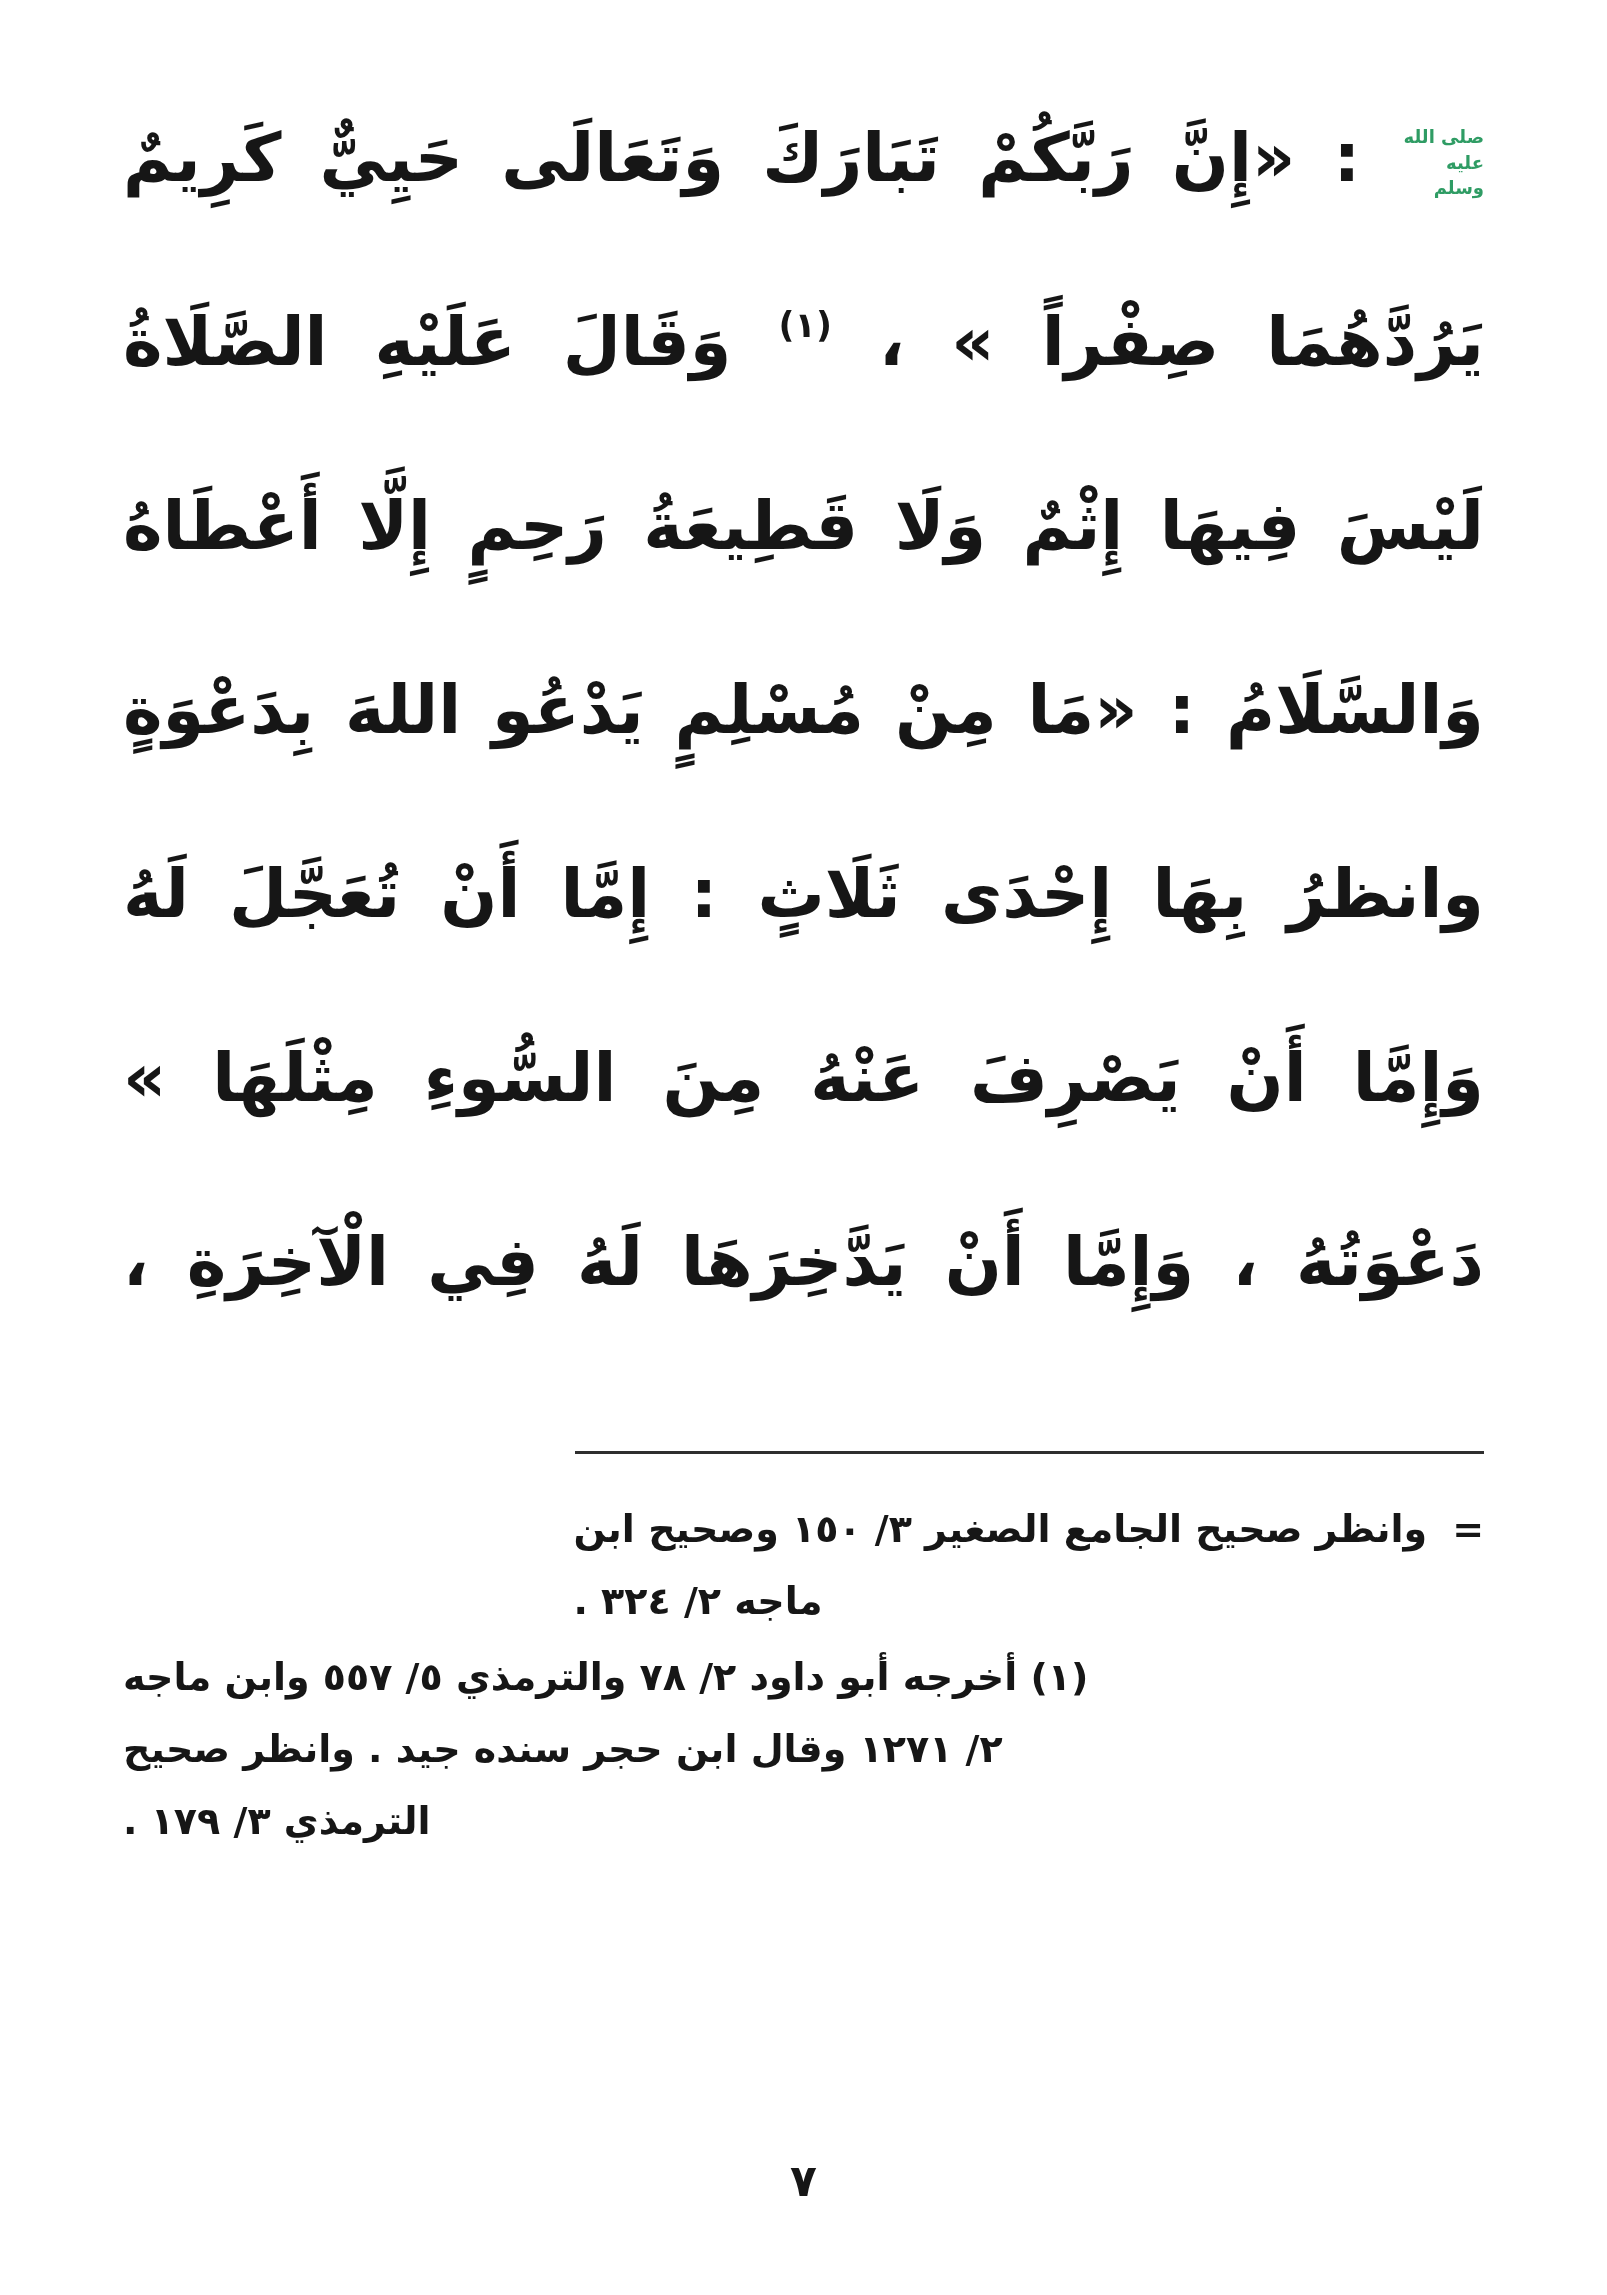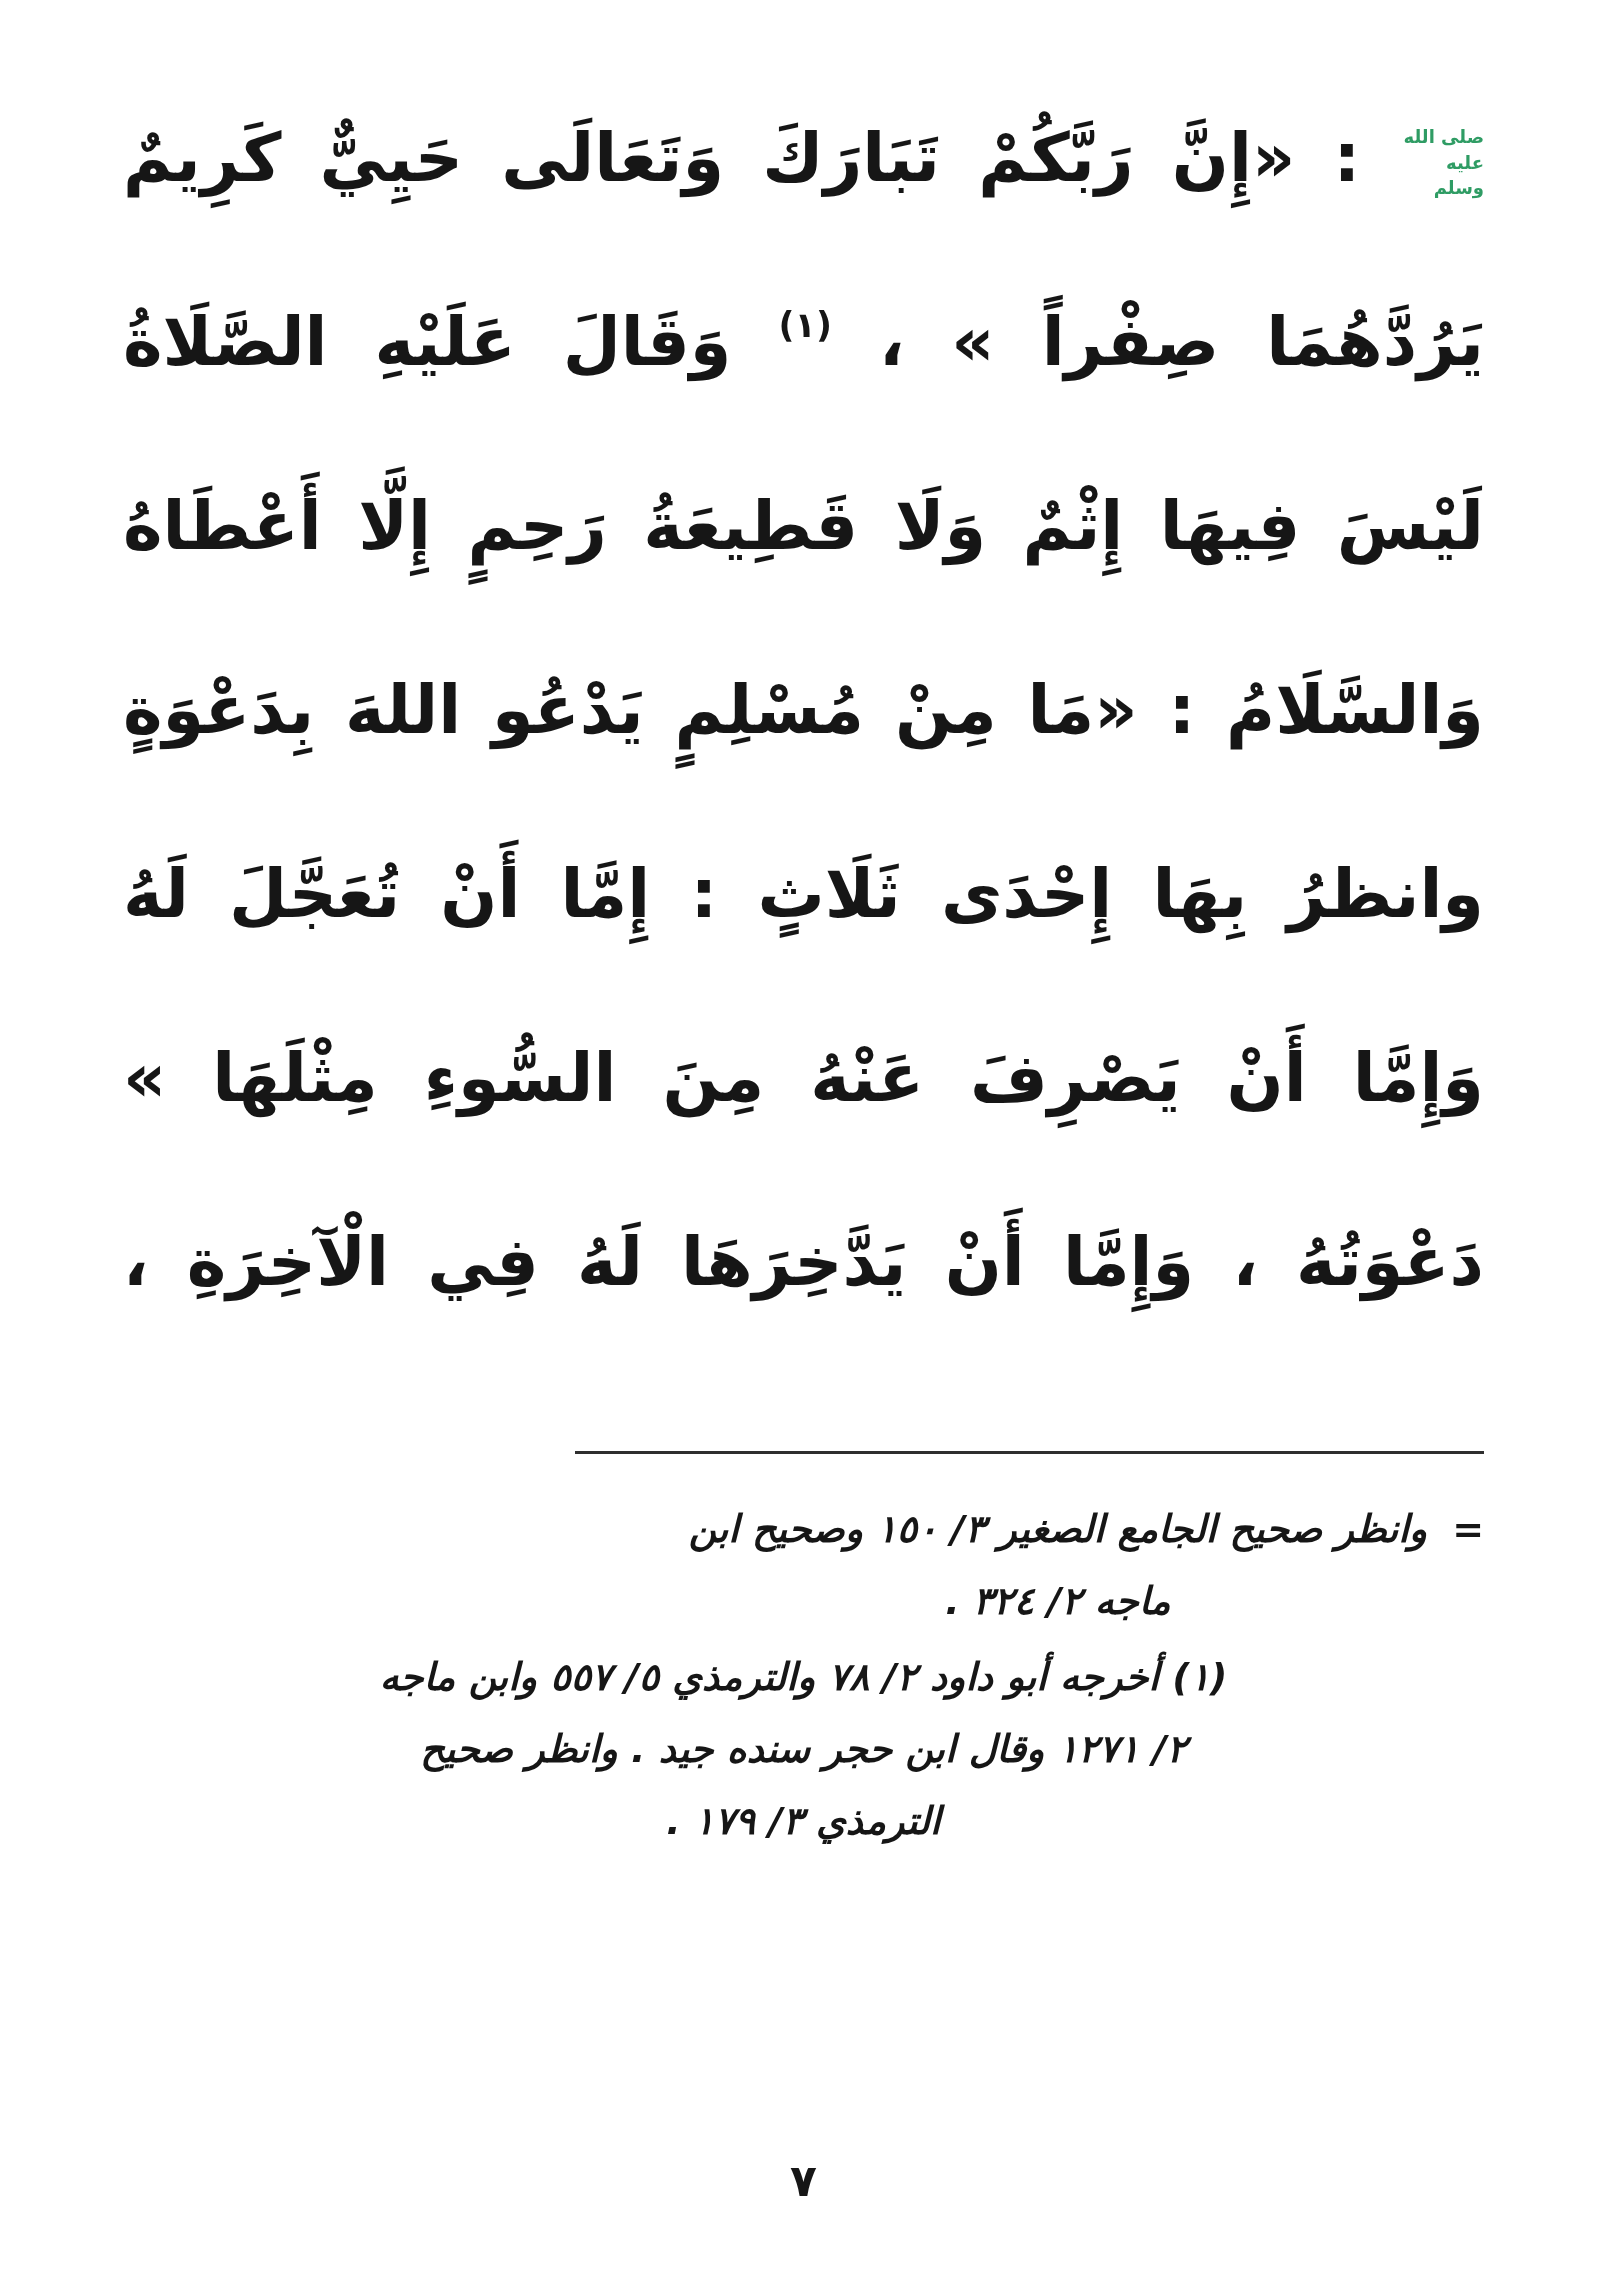--- a/index.html
+++ b/index.html
@@ -63,22 +63,21 @@
   }
   .fn-cont {
     display: flex;
     align-items: flex-start;
     gap: 25px;
   }
   .fn-marker {
     flex: 0 0 auto;
   }
   .fn-lines div {
-    text-align: center;
-    font-style: italic;
+    text-align: left;
   }
   .fn-note {
     margin-top: 3.3px;
   }
   
   .page-number {
     position: absolute;
     bottom: 89px;
     left: 0;
     width: 100%;

